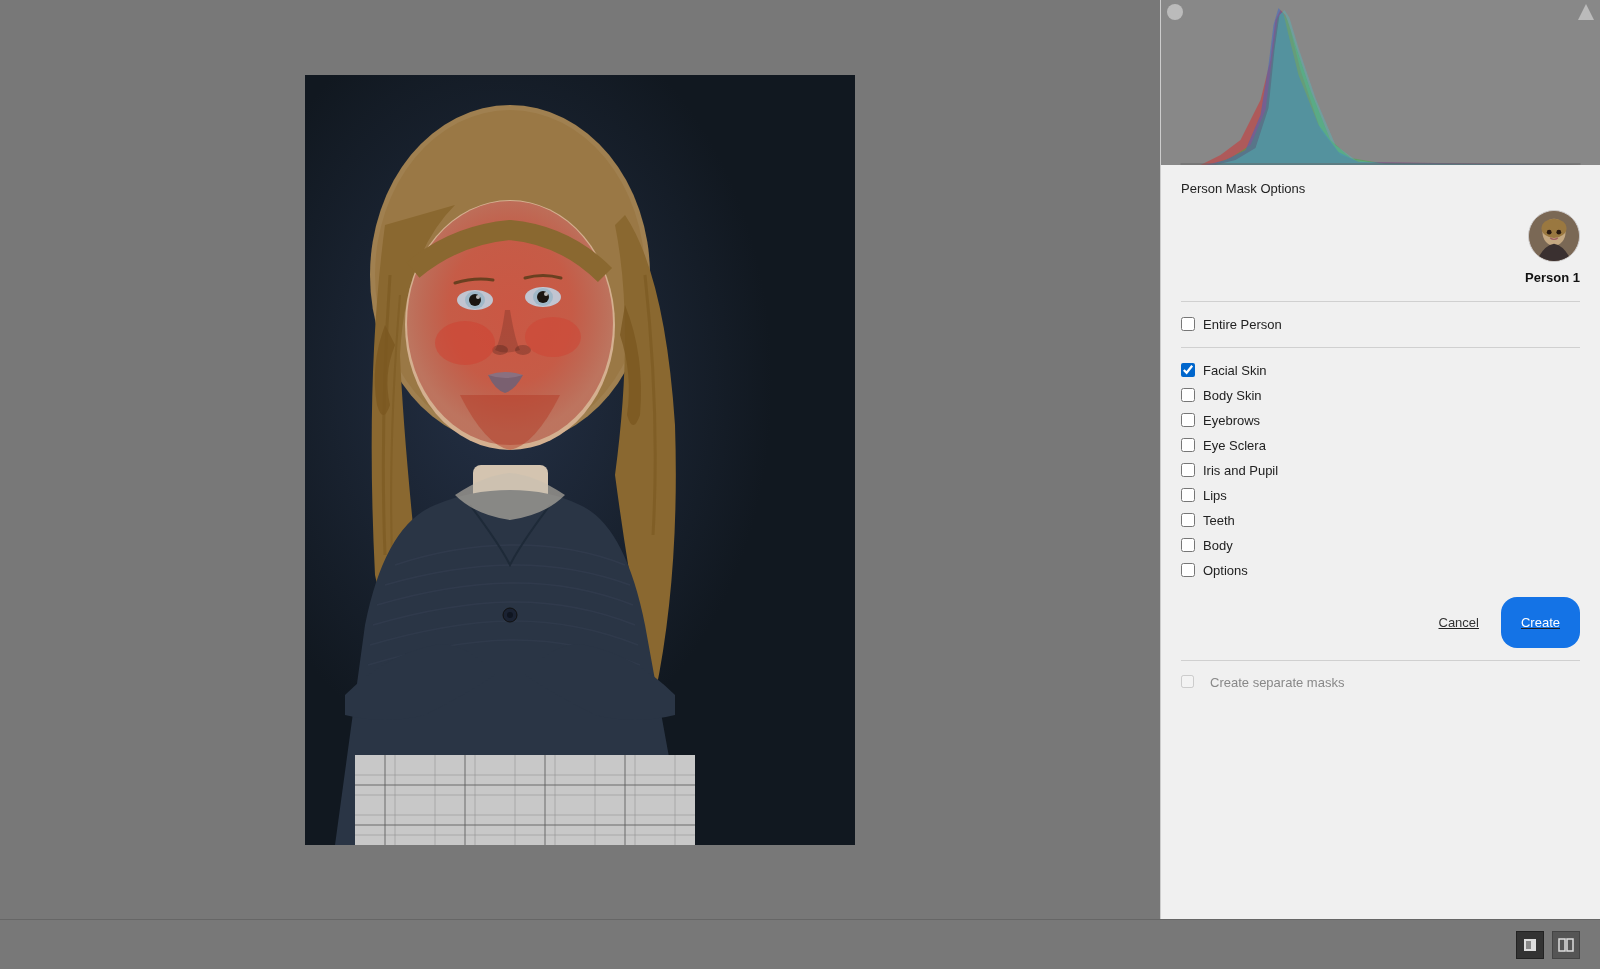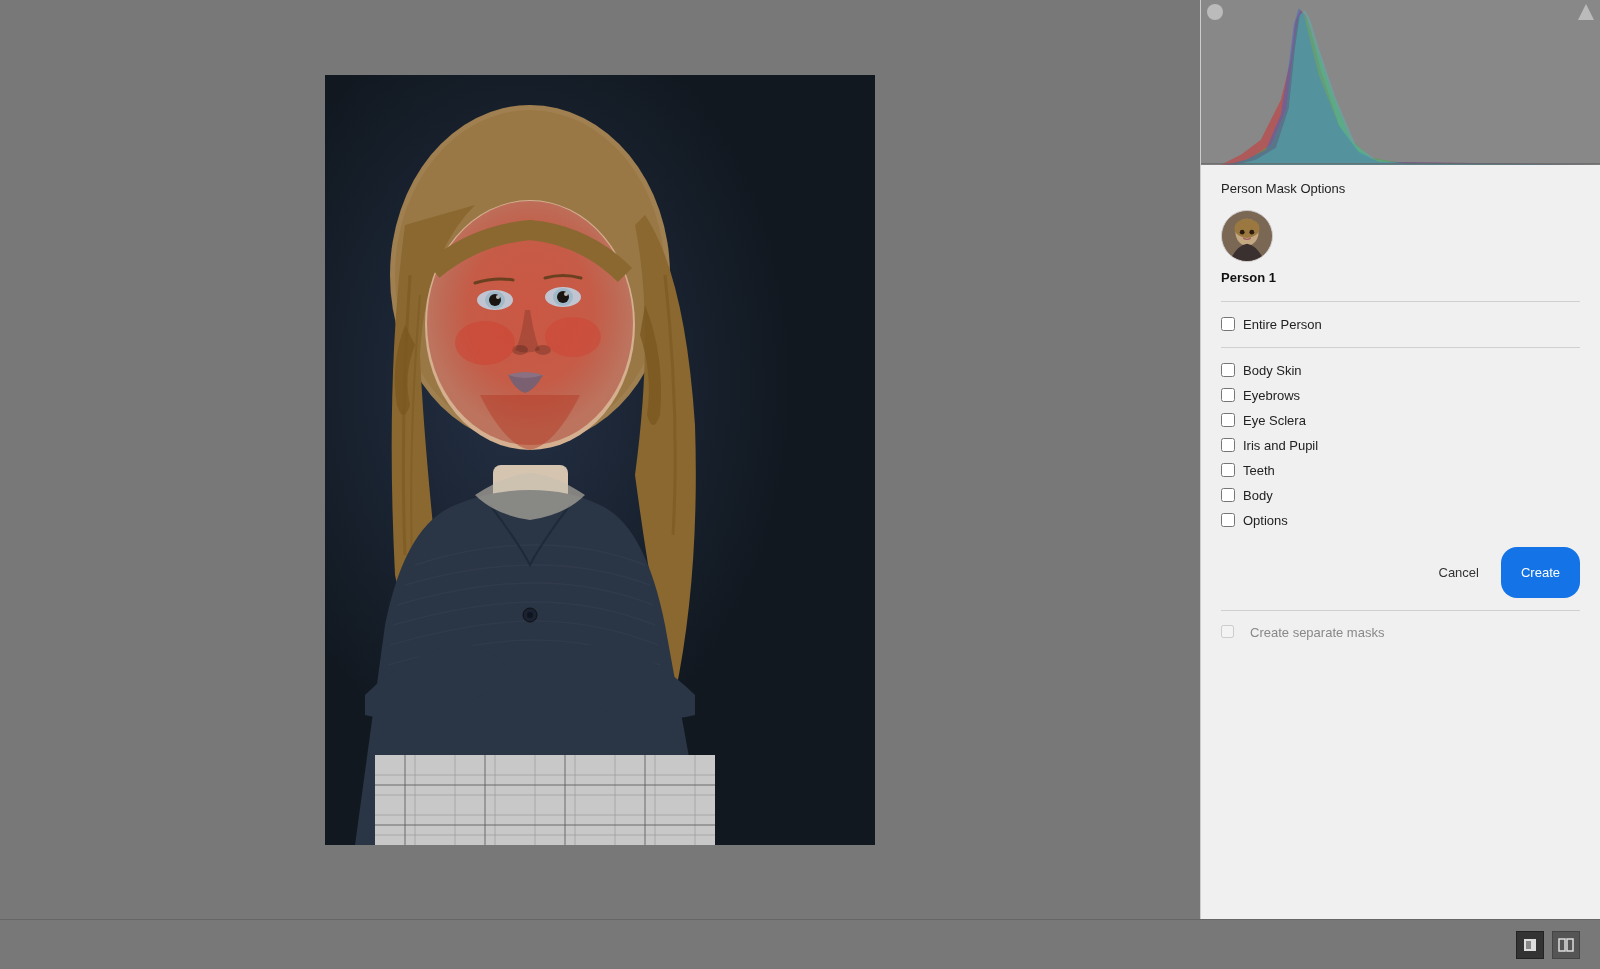--- a/index.html
+++ b/index.html
@@ -45,21 +45,21 @@
       height: 100%;
       background: 
         radial-gradient(ellipse 200px 180px at 200px 220px, rgba(200,60,40,0.85) 0%, rgba(200,60,40,0.6) 40%, transparent 70%),
         radial-gradient(ellipse 260px 320px at 190px 420px, rgba(220,180,160,0.3) 0%, transparent 60%),
         linear-gradient(160deg, #1a2535 0%, #1e2d3d 30%, #243040 60%, #1a2535 100%);
       position: relative;
     }
 
     
     .right-panel {
-      width: 400px;
+      width: 440px;
       background: #f0f0f0;
       display: flex;
       flex-direction: column;
       border-left: 1px solid #ccc;
     }
 
     
     .histogram-area {
       background: #888;
       height: 165px;
@@ -107,21 +107,21 @@
     .panel-title {
       font-size: 13px;
       font-weight: 400;
       color: #222;
       margin-bottom: 14px;
     }
 
     .person-info {
       display: flex;
       flex-direction: column;
-      align-items: flex-start;
+      align-items: flex-end;
       margin-bottom: 16px;
     }
 
     .person-avatar {
       width: 52px;
       height: 52px;
       border-radius: 50%;
       overflow: hidden;
       background: #8a7060;
       margin-bottom: 8px;
@@ -172,20 +172,21 @@
       color: #888;
     }
 
     
     .buttons-row {
       display: flex;
       justify-content: flex-end;
       align-items: center;
       padding: 14px 0 8px 0;
       gap: 10px;
+      text-decoration: underline;
     }
 
     .btn-cancel {
       background: transparent;
       border: none;
       font-size: 13px;
       color: #333;
       cursor: pointer;
       padding: 6px 12px;
     }
@@ -404,20 +405,24 @@
 
       <div class="divider"></div>
 
       <div class="option-row">
         <input type="checkbox" id="entire-person" style="">
         <label class="option-label" for="entire-person">Entire Person</label>
       </div>
 
       <div class="divider"></div>
 
+      <div class="option-row">
+        <input type="checkbox" id="facial-skin" checked="" style="">
+        <label class="option-label" for="facial-skin">Facial Skin</label>
+      </div>
 
       <div class="option-row">
         <input type="checkbox" id="body-skin" style="">
         <label class="option-label" for="body-skin">Body Skin</label>
       </div>
 
       <div class="option-row">
         <input type="checkbox" id="eyebrows" style="">
         <label class="option-label" for="eyebrows">Eyebrows</label>
       </div>
@@ -425,20 +430,24 @@
       <div class="option-row">
         <input type="checkbox" id="eye-sclera" style="">
         <label class="option-label" for="eye-sclera">Eye Sclera</label>
       </div>
 
       <div class="option-row">
         <input type="checkbox" id="iris-pupil" style="">
         <label class="option-label" for="iris-pupil">Iris and Pupil</label>
       </div>
 
+      <div class="option-row">
+        <input type="checkbox" id="lips" style="">
+        <label class="option-label" for="lips">Lips</label>
+      </div>
 
       <div class="option-row">
         <input type="checkbox" id="teeth" style="">
         <label class="option-label" for="teeth">Teeth</label>
       </div>
 
       <div class="option-row">
         <input type="checkbox" id="hair" style="">
         <label class="option-label" for="hair">Body</label>
       </div>

